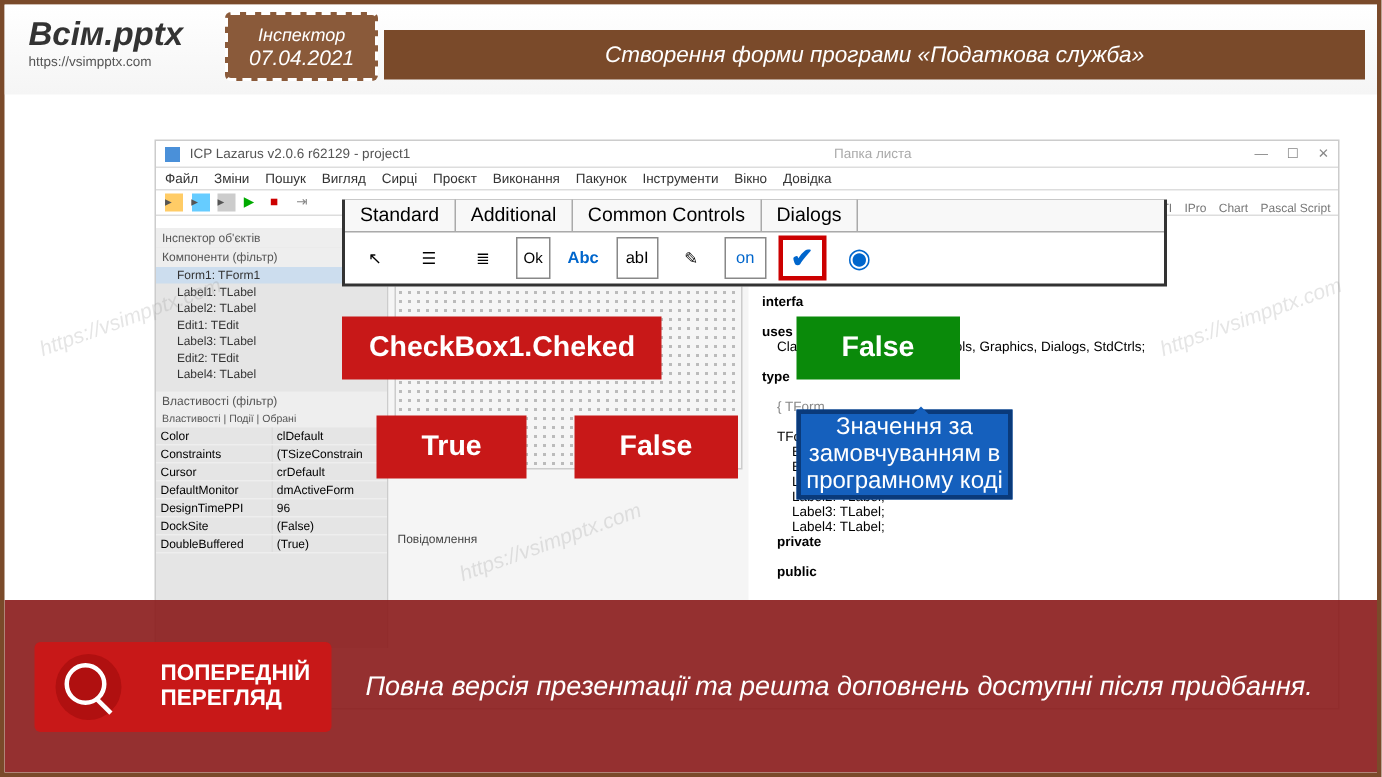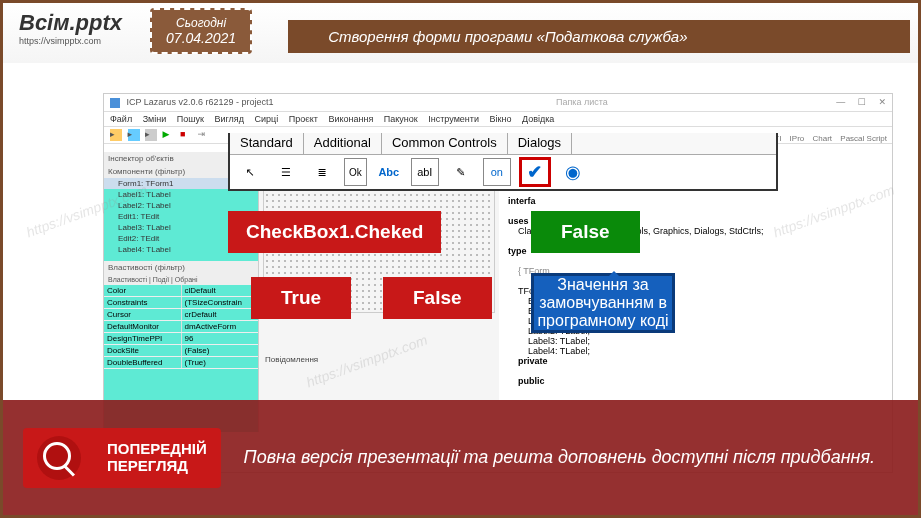--- a/index.html
+++ b/index.html
@@ -4,33 +4,33 @@
 <style>
 *{margin:0;padding:0;box-sizing:border-box;font-family:Arial,sans-serif}
 body{width:921px;height:518px;background:#fff;position:relative;overflow:hidden;border:3px solid #7a4a2a}
 .top-bar{height:60px;display:flex;align-items:flex-start;padding:5px 8px;background:linear-gradient(#fff,#f5f5f5)}
 .logo-box{font-family:'Times New Roman',serif;padding:2px 8px}
 .logo-title{font-size:22px;font-style:italic;font-weight:bold;color:#333}
 .logo-sub{font-size:9px;color:#555}
 .date-badge{background:#8a5a3a;color:#fff;padding:6px 14px;margin-left:20px;border-radius:4px;text-align:center;font-size:13px;border:2px dashed #fff;font-style:italic}
 .date-badge .d1{font-size:12px}
 .date-badge .d2{font-size:14px;font-weight:normal}
-.title-banner{background:#7a4a2a;color:#fff;flex:1;margin-left:36px;padding:8px 40px;font-size:15px;font-style:italic;text-align:left;margin-top:12px}
+.title-banner{background:#7a4a2a;color:#fff;flex:1;margin-left:4px;padding:8px 40px;font-size:15px;font-style:italic;text-align:center;margin-top:12px}
 .ide-window{position:absolute;top:90px;left:100px;width:790px;height:380px;background:#fff;border:1px solid #ccc;font-size:9px}
 .ide-title{background:#fff;padding:3px 6px;border-bottom:1px solid #ddd;font-size:9px;color:#555}
 .ide-title .icon{display:inline-block;width:10px;height:10px;background:#4a90d9;margin-right:4px;vertical-align:middle}
 .win-controls{float:right;color:#888}
 .win-controls span{margin-left:10px;cursor:pointer}
 .menu-bar{padding:2px 6px;font-size:9px;color:#333;border-bottom:1px solid #ddd}
 .menu-bar span{margin-right:8px;cursor:pointer}
 .toolbar{padding:2px 6px;border-bottom:1px solid #ddd;font-size:9px;color:#555}
 .toolbar span{margin-right:3px;display:inline-block;width:12px;height:12px;vertical-align:middle}
 .tab-strip{position:absolute;right:5px;top:40px;font-size:8px;color:#777}
 .tab-strip span{margin-left:6px}
-.panel-left{position:absolute;left:0;top:58px;width:155px;height:280px;border-right:1px solid #ccc;background:#5eead4;font-size:8px}
+.panel-left{position:absolute;left:0;top:58px;width:155px;height:280px;border-right:1px solid #ccc;background:#e5e5e5;font-size:8px}
 .panel-header{background:#eee;padding:2px 4px;font-size:8px;color:#555}
 .tree-item{padding:1px 4px 1px 14px;font-size:8px;color:#333;cursor:pointer}
 .tree-item.sel{background:#cde}
 .prop-grid{font-size:8px}
 .prop-row{display:flex;border-bottom:1px solid #eee}
 .prop-row>div{padding:1px 3px;flex:1;overflow:hidden;white-space:nowrap}
 .prop-row>div:first-child{border-right:1px solid #ddd}
 .panel-mid{position:absolute;left:155px;top:58px;width:240px;height:280px;background:#f5f5f5;padding:4px}
 .panel-mid-title{font-size:8px;color:#444;padding:2px}
 .dotted-area{background-image:radial-gradient(#bbb 1px,transparent 1px);background-size:6px 6px;height:140px;margin-top:4px;border:1px solid #ccc}
@@ -64,21 +64,21 @@
 </style>
 </head>
 <body>
 
 <div class="top-bar">
   <div class="logo-box">
     <div class="logo-title">Всім.pptx</div>
     <div class="logo-sub">https://vsimpptx.com</div>
   </div>
   <div class="date-badge">
-    <div class="d1">Сьогодні</div>
+    <div class="d1">Інспектор</div>
     <div class="d2">07.04.2021</div>
   </div>
   <div class="title-banner">Створення форми програми «Податкова служба»</div>
 </div>
 
 <div class="ide-window">
   <div class="ide-title">
     <span class="icon"></span>
     <span>ICP Lazarus v2.0.6 r62129 - project1</span>
     <span style="margin-left:280px;color:#aaa">Папка листа</span>

